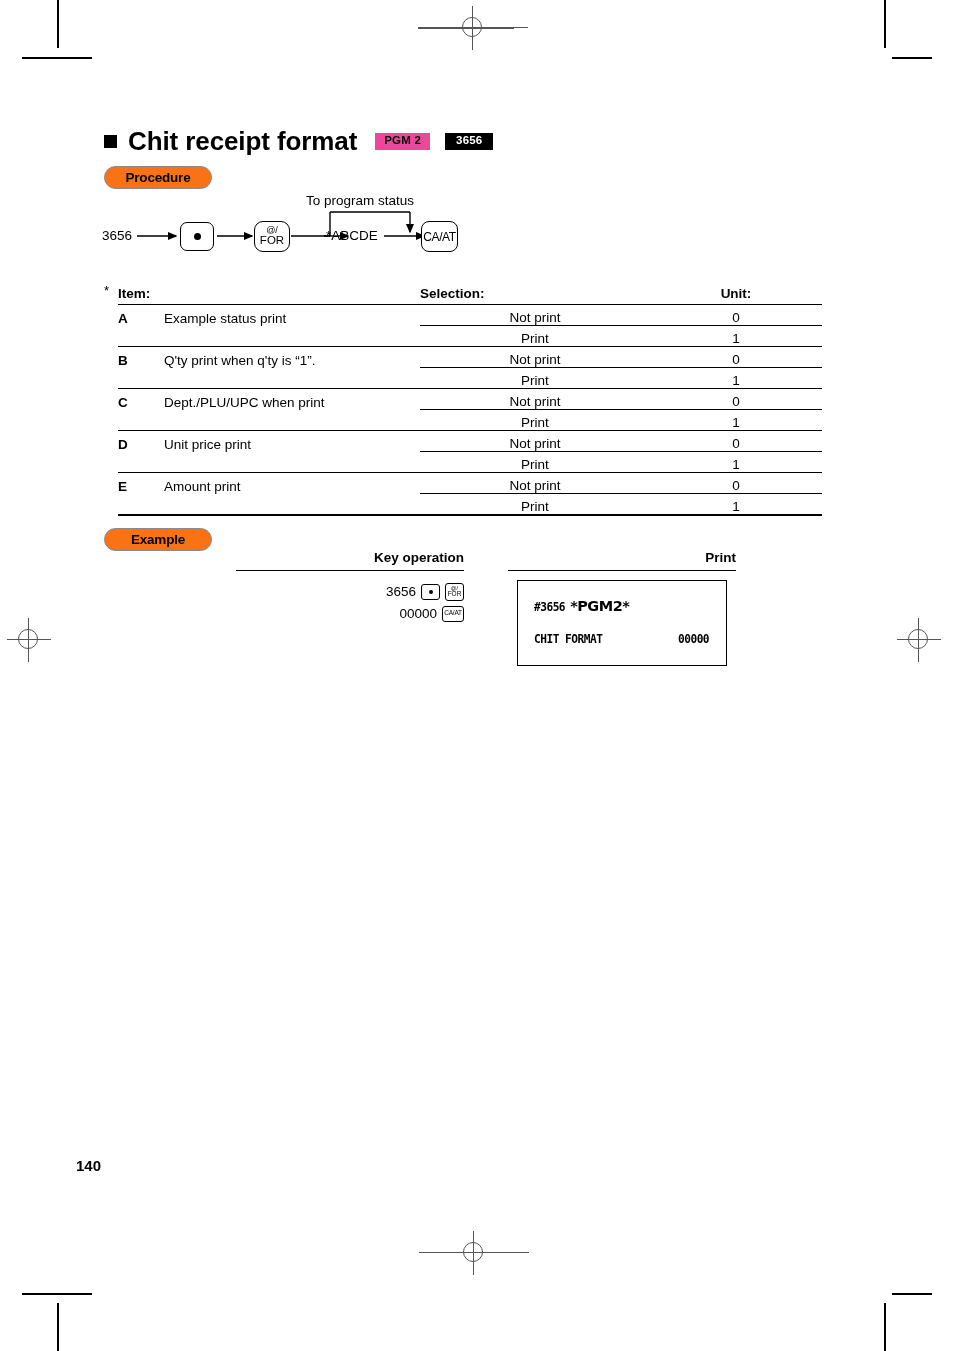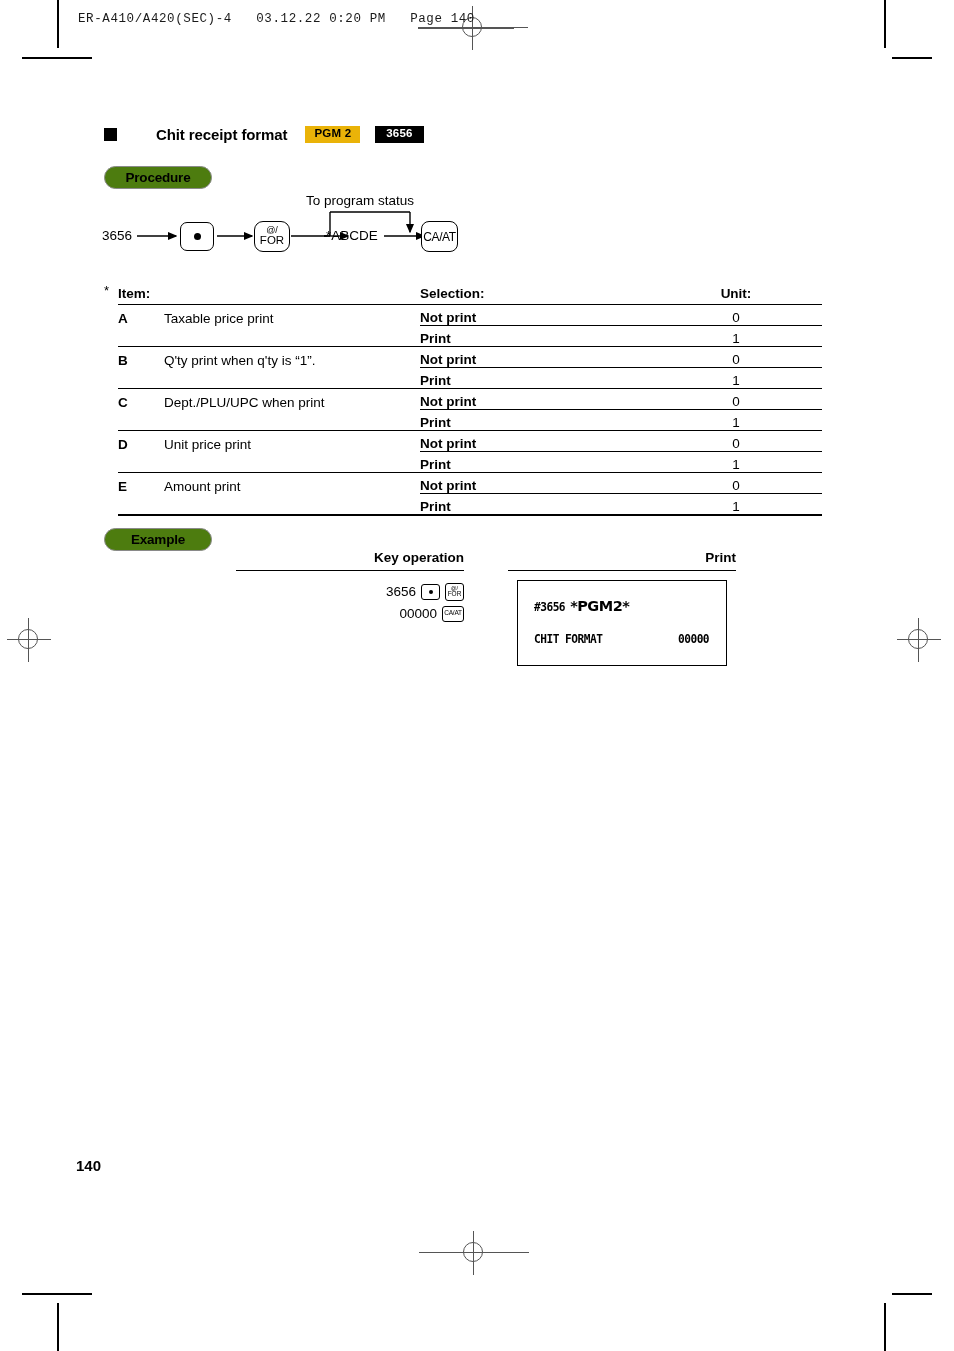--- a/index.html
+++ b/index.html
@@ -85,49 +85,48 @@
     display: flex;
     align-items: center;
   }
   .sq-bullet {
     width: 13px;
     height: 13px;
     background: #000;
     margin-right: 11px;
   }
   #title-text {
-    font-size: 15px;
+    font-size: 26px;
     font-weight: bold;
     letter-spacing: -0.1px;
-    margin-left: 28px;
   }
   .badge {
     display: inline-block;
     font-size: 11.5px;
     font-weight: bold;
     padding: 2px 9px 3px 9px;
     line-height: 1;
     letter-spacing: 0.2px;
   }
   .badge.gray {
-    background: #eab308;
+    background: #ec4899;
     color: #000000;
     margin-left: 18px;
   }
   .badge.black {
     background: #000000;
     color: #ffffff;
     margin-left: 15px;
     padding: 2px 11px 3px 11px;
   }
 
   
   .pill {
     position: absolute;
-    background: #4d7c0f;
+    background: #f97316;
     border: 1px solid #8a8a8a;
     border-radius: 14px;
     height: 21px;
     width: 106px;
     display: flex;
     align-items: center;
     justify-content: center;
     font-size: 13.5px;
     font-weight: bold;
     color: #000;
@@ -206,21 +205,21 @@
     font-weight: bold;
     text-align: left;
     padding-bottom: 3px;
   }
   #table th.c-entry { text-align: center; }
 
   tr.head-row > * { border-bottom: 1.6px solid #000; }
 
   td.letter { font-weight: bold; text-align: left; padding-left: 4px; }
   td.item   { text-align: left; }
-  td.sel    { text-align: left; font-weight: bold; }
+  td.sel    { text-align: center; }
   td.entry  { text-align: center; }
 
   td.pad-top { padding-top: 3px; }
 
   
   tr.sub-a td.sel, tr.sub-a td.entry { border-bottom: 1.1px solid #000; }
   
   tr.sub-b td { border-bottom: 1.1px solid #000; }
   tr.sub-b.last td { border-bottom: 2.2px solid #000; }
 
@@ -349,21 +348,20 @@
     <div class="hline"></div>
       <div class="vline"></div>
       <div class="ring"></div>
   </div>
   <div class="regmark wide" style="left:419px; top:1231px;">
     <div class="hline"></div>
       <div class="vline"></div>
       <div class="ring"></div>
   </div>
 
-  <div id="run-head">ER-A410/A420(SEC)-4   03.12.22 0:20 PM   Page 140</div>
   <div id="run-head-rule"></div>
 
   <div id="title-row">
     <span class="sq-bullet"></span>
     <span id="title-text">Chit receipt format</span>
     <span class="badge gray">PGM 2</span>
     <span class="badge black">3656</span>
   </div>
 
   <div class="pill" id="pill-procedure">Procedure</div>
@@ -430,21 +428,21 @@
           <th class="c-letter">Item:</th>
           <th class="c-item"></th>
           <th class="c-sel">Selection:</th>
           <th class="c-entry">Unit:</th>
         </tr>
       </thead>
       <tbody>
 
         <tr class="sub-a">
           <td class="letter pad-top">A</td>
-          <td class="item pad-top">Taxable price print</td>
+          <td class="item pad-top">Example status print</td>
           <td class="sel pad-top">Not print</td>
           <td class="entry pad-top">0</td>
         </tr>
         <tr class="sub-b">
           <td class="letter"></td>
           <td class="item"></td>
           <td class="sel">Print</td>
           <td class="entry">1</td>
         </tr>
 

